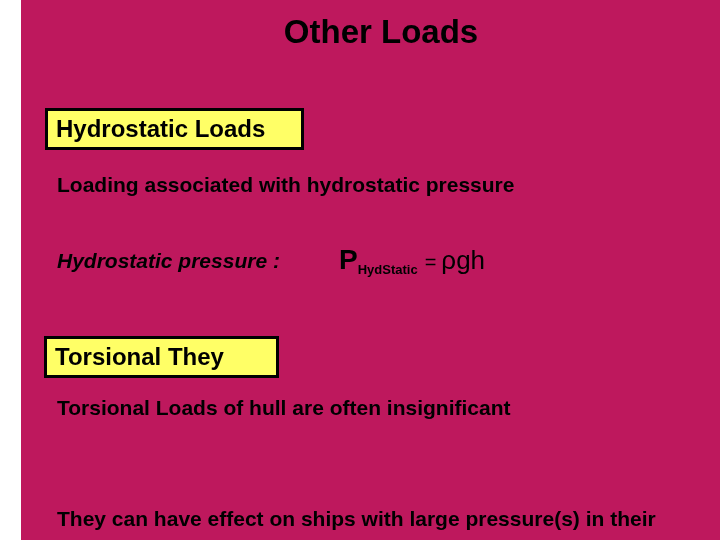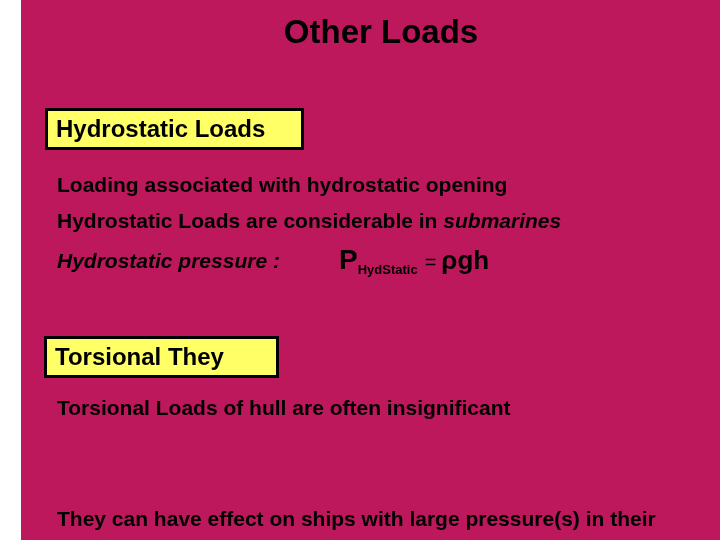--- a/index.html
+++ b/index.html
@@ -86,38 +86,37 @@
     top: 5px;
     letter-spacing: 0px;
   }
   .f-eq {
     font-size: 20px;
     font-weight: normal;
     margin: 0 5px 0 7px;
   }
   .f-rhs {
     font-size: 26px;
-    font-weight: bold;
+    font-weight: normal;
     text-align: right;
   }
 </style>
 </head>
 <body>
 
 <div class="slide">
 
   <h1 class="title">Other Loads</h1>
 
   <div class="heading-box box-hydro">
     <span>Hydrostatic Loads</span>
   </div>
 
-  <div class="line l1">Loading associated with hydrostatic opening</div>
+  <div class="line l1">Loading associated with hydrostatic pressure</div>
 
-  <div class="line l2"><span>Hydrostatic Loads are considerable in </span><span class="italic">submarines</span></div>
 
   <div class="line l3"><span class="italic">Hydrostatic pressure : </span></div>
 
   <div class="formula">
     <span class="f-base">P</span>
     <span class="f-sub">HydStatic</span>
     <span class="f-eq">=</span>
     <span class="f-rhs">ρgh</span>
   </div>
 

